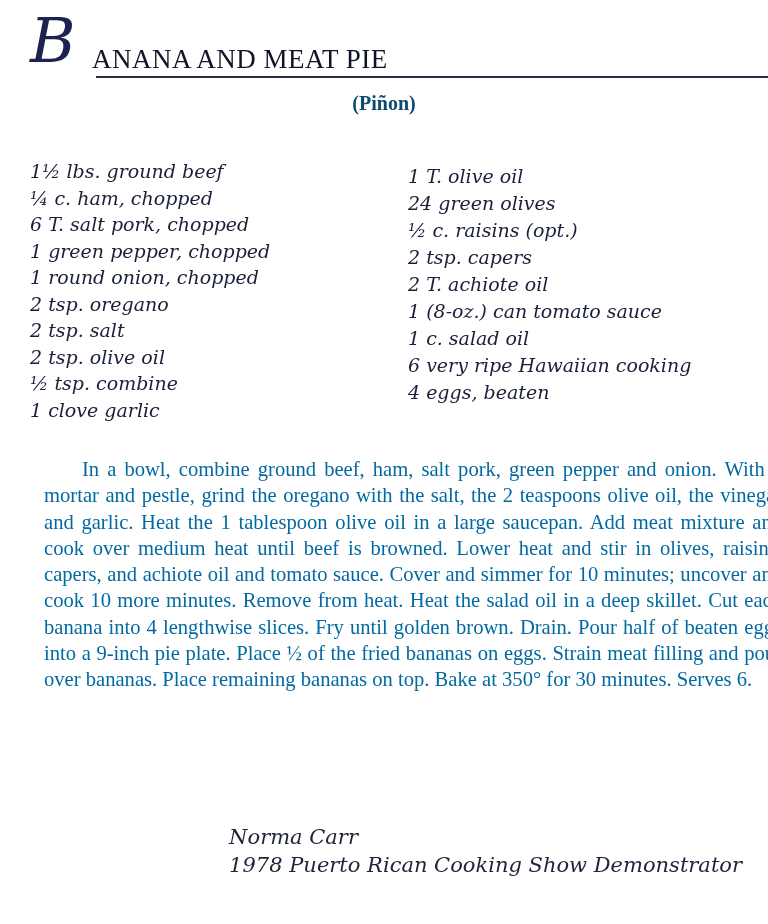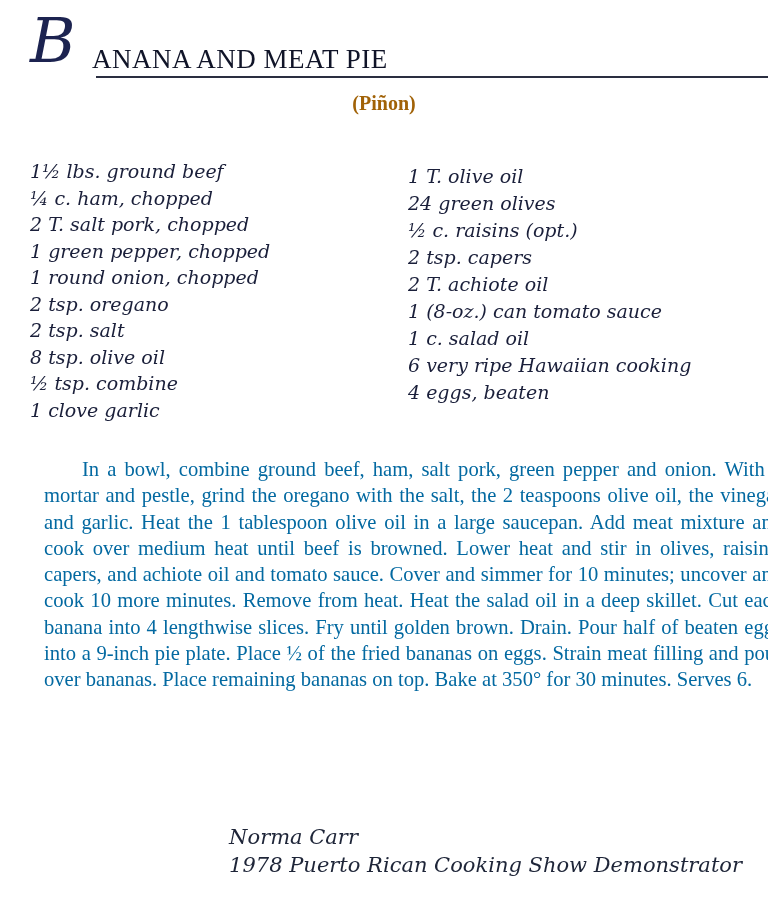--- a/index.html
+++ b/index.html
@@ -17,21 +17,21 @@
     .title-rest {
       position: absolute; left: 62px; top: 30px;
       font-family: "Liberation Serif", serif; font-size: 27px; letter-spacing: 0.5px;
       color: #101428;
     }
     .title-rule {
       position: absolute; left: 66px; top: 62px; width: 672px; height: 2px; background: #2a2e40;
     }
     .subtitle {
       position: absolute; left: 0; width: 768px; top: 92px; text-align: center;
-      font-size: 20px; font-weight: bold; color: #a16207;
+      font-size: 20px; font-weight: bold; color: #0c4a6e;
       box-sizing: border-box;
     }
     .ing-col {
       position: absolute; top: 158px; list-style: none; margin: 0; padding: 0;
       font-family: "DejaVu Serif", serif; font-style: italic; font-size: 19px;
       line-height: 26.5px; color: #1a1f3a;
     }
     .ing-col.left { left: 30px; }
     .ing-col.right { left: 408px; top: 163px; line-height: 27px; }
     .ing-col li.indent { padding-left: 10px; }
@@ -57,26 +57,26 @@
   <span class="title-initial">B</span>
   <span class="title-rest">ANANA AND MEAT PIE</span>
   <div class="title-rule"></div>
 </div>
 
 <div class="subtitle">(Piñon)</div>
 
 <ul class="ing-col left">
   <li>1½ lbs. ground beef</li>
   <li>¼ c. ham, chopped</li>
-  <li>2 T. salt pork, chopped</li>
+  <li>6 T. salt pork, chopped</li>
   <li>1 green pepper, chopped</li>
   <li>1 round onion, chopped</li>
   <li>2 tsp. oregano</li>
   <li>2 tsp. salt</li>
-  <li>8 tsp. olive oil</li>
+  <li>2 tsp. olive oil</li>
   <li>½ tsp. combine</li>
   <li>1 clove garlic</li>
 </ul>
 
 <ul class="ing-col right">
   <li>1 T. olive oil</li>
   <li>24 green olives</li>
   <li>½ c. raisins (opt.)</li>
   <li>2 tsp. capers</li>
   <li>2 T. achiote oil</li>

